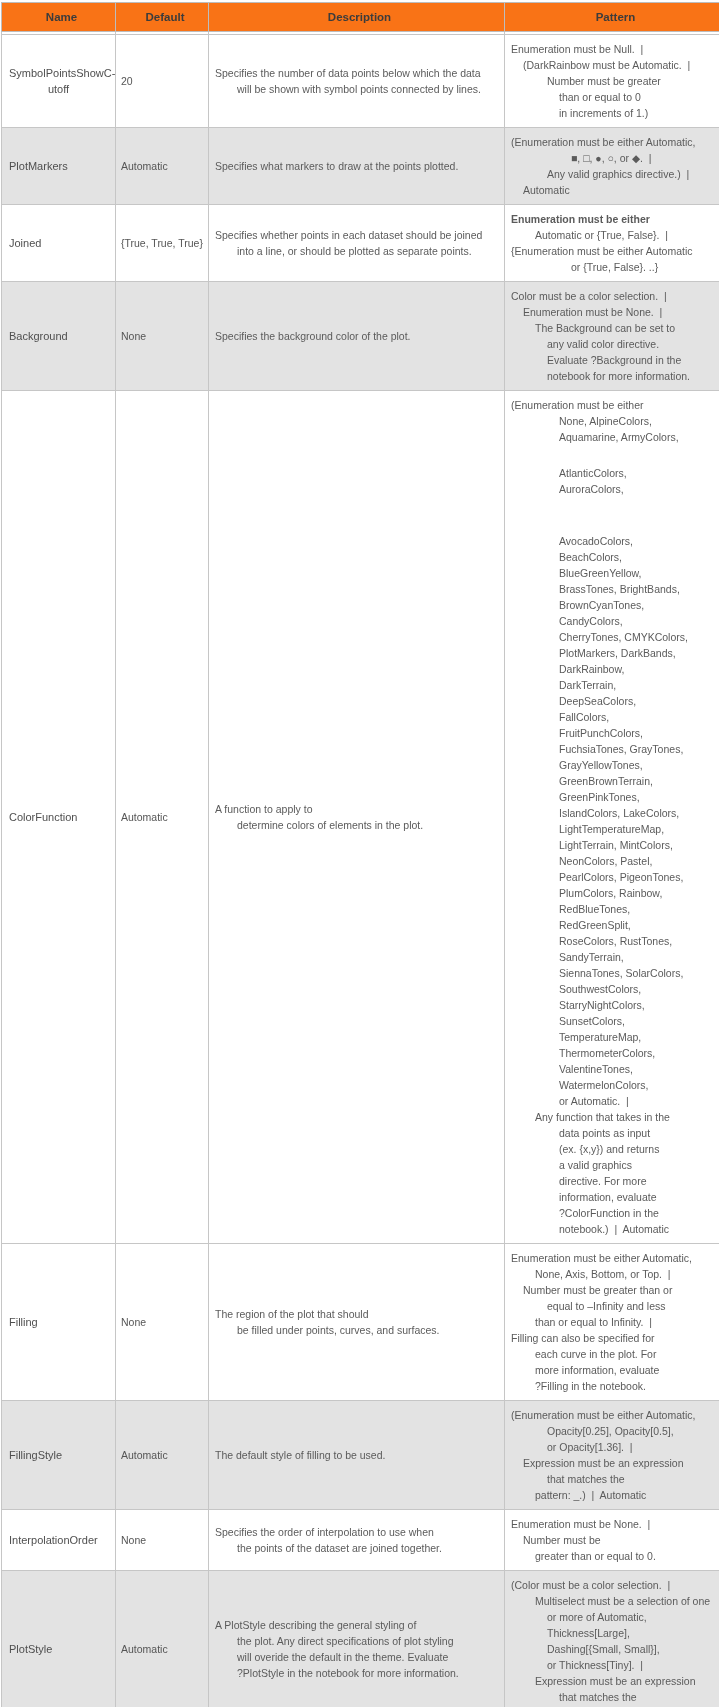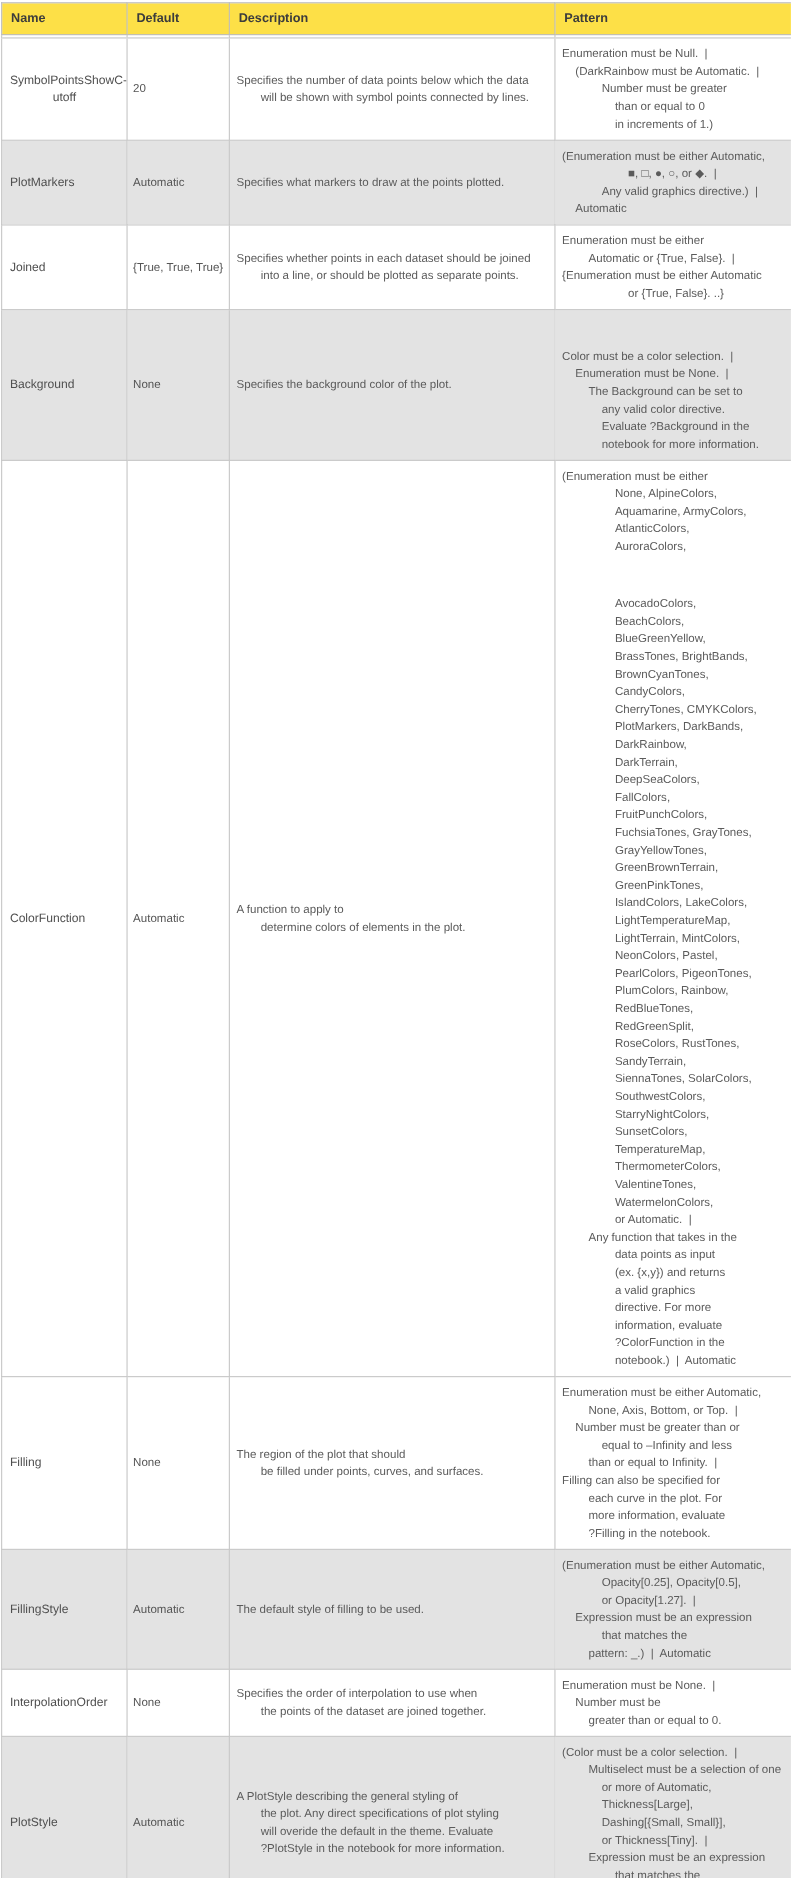--- a/index.html
+++ b/index.html
@@ -4,22 +4,22 @@
 <style>
   html,body{margin:0;padding:0;background:#ffffff;}
   body{font-family:"Liberation Sans", sans-serif;color:#5b5b5b;}
   .table-wrap{width:719px;padding-top:2px;box-sizing:border-box;}
   table{border-collapse:collapse;table-layout:fixed;width:717px;margin-left:1px;}
   col.c-name{width:114px;}
   col.c-default{width:93px;}
   col.c-desc{width:296px;}
   col.c-pattern{width:216px;}
   th{
-    background:#fde047;color:#3c3c3c;font-size:11.5px;font-weight:bold;
-    text-align:left;padding:8px 2px 8px 8px;border:1px solid #bdbdbd;
+    background:#f97316;color:#3c3c3c;font-size:11.5px;font-weight:bold;
+    text-align:center;padding:8px 2px 8px 8px;border:1px solid #bdbdbd;
   }
   td{
     border:1px solid #c6c6c6;vertical-align:middle;
     font-size:10.5px;line-height:16px;padding:6px 0;
     background:#ffffff;overflow:hidden;
   }
   tr.gap-row td{height:2px;padding:0;border-top:1px solid #b3b3b3;border-bottom:none;background:#fff;}
   tr.shaded td{background:#e3e3e3;}
   td div{white-space:pre;}
   .cell-name{font-size:11px;color:#4f4f4f;}
@@ -92,57 +92,57 @@
         <tr>
     <td class="cell-name">
             <div>Joined</div>
           </td>
     <td class="cell-default">{True, True, True}</td>
     <td class="cell-desc">
             <div>Specifies whether points in each dataset should be joined</div>
             <div class="cont">into a line, or should be plotted as separate points.</div>
           </td>
     <td class="cell-pattern">
-            <div style="padding-left: 6px;">Enumeration must be either</div>
+            <div style="padding-left: 6px; font-weight: bold;">Enumeration must be either</div>
             <div style="padding-left: 30px;">Automatic or {True, False}.  |</div>
             <div style="padding-left: 6px;">{Enumeration must be either Automatic</div>
             <div style="padding-left: 66px;">or {True, False}. ..}</div>
           </td>
   </tr>
         <tr class="shaded">
     <td class="cell-name">
             <div>Background</div>
           </td>
     <td class="cell-default">None</td>
     <td class="cell-desc">
             <div>Specifies the background color of the plot.</div>
           </td>
     <td class="cell-pattern">
-            <div style="padding-left: 6px; margin-top: 28px;">Color must be a color selection.  |</div>
+            <div style="padding-left: 6px;">Color must be a color selection.  |</div>
             <div style="padding-left: 18px;">Enumeration must be None.  |</div>
             <div style="padding-left: 30px;">The Background can be set to</div>
             <div style="padding-left: 42px;">any valid color directive.</div>
             <div style="padding-left: 42px;">Evaluate ?Background in the</div>
             <div style="padding-left: 42px;">notebook for more information.</div>
           </td>
   </tr>
         <tr>
     <td class="cell-name">
             <div>ColorFunction</div>
           </td>
     <td class="cell-default">Automatic</td>
     <td class="cell-desc">
             <div>A function to apply to</div>
             <div class="cont">determine colors of elements in the plot.</div>
           </td>
     <td class="cell-pattern">
             <div style="padding-left: 6px;">(Enumeration must be either</div>
             <div style="padding-left: 54px;">None, AlpineColors,</div>
             <div style="padding-left: 54px;">Aquamarine, ArmyColors,</div>
-            <div style="padding-left: 54px;">AtlanticColors,</div>
+            <div style="padding-left: 54px; margin-top: 20px;">AtlanticColors,</div>
             <div style="padding-left: 54px;">AuroraColors,</div>
             <div style="padding-left: 54px; margin-top: 36px;">AvocadoColors,</div>
             <div style="padding-left: 54px;">BeachColors,</div>
             <div style="padding-left: 54px;">BlueGreenYellow,</div>
             <div style="padding-left: 54px;">BrassTones, BrightBands,</div>
             <div style="padding-left: 54px;">BrownCyanTones,</div>
             <div style="padding-left: 54px;">CandyColors,</div>
             <div style="padding-left: 54px;">CherryTones, CMYKColors,</div>
             <div style="padding-left: 54px;">PlotMarkers, DarkBands,</div>
             <div style="padding-left: 54px;">DarkRainbow,</div>
@@ -208,21 +208,21 @@
     <td class="cell-name">
             <div>FillingStyle</div>
           </td>
     <td class="cell-default">Automatic</td>
     <td class="cell-desc">
             <div>The default style of filling to be used.</div>
           </td>
     <td class="cell-pattern">
             <div style="padding-left: 6px;">(Enumeration must be either Automatic,</div>
             <div style="padding-left: 42px;">Opacity[0.25], Opacity[0.5],</div>
-            <div style="padding-left: 42px;">or Opacity[1.27].  |</div>
+            <div style="padding-left: 42px;">or Opacity[1.36].  |</div>
             <div style="padding-left: 18px;">Expression must be an expression</div>
             <div style="padding-left: 42px;">that matches the</div>
             <div style="padding-left: 30px;">pattern: _.)  |  Automatic</div>
           </td>
   </tr>
         <tr>
     <td class="cell-name">
             <div>InterpolationOrder</div>
           </td>
     <td class="cell-default">None</td>

